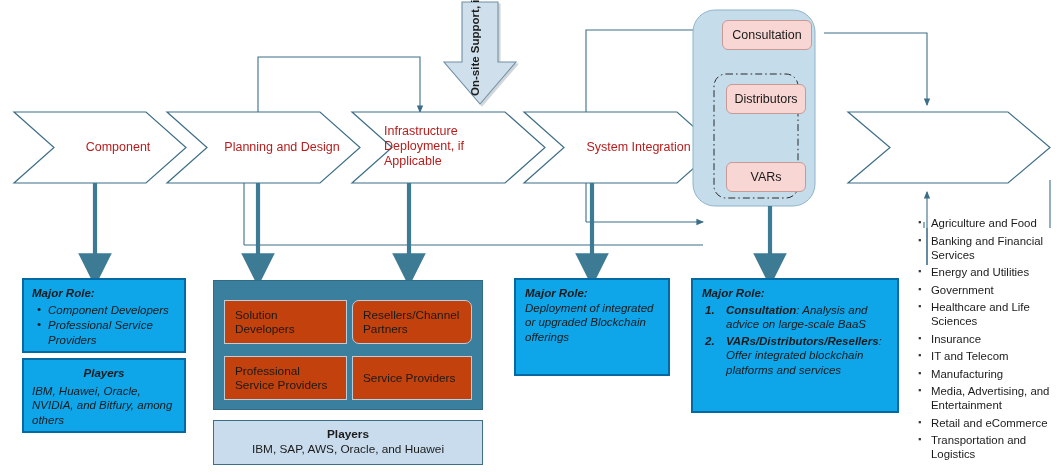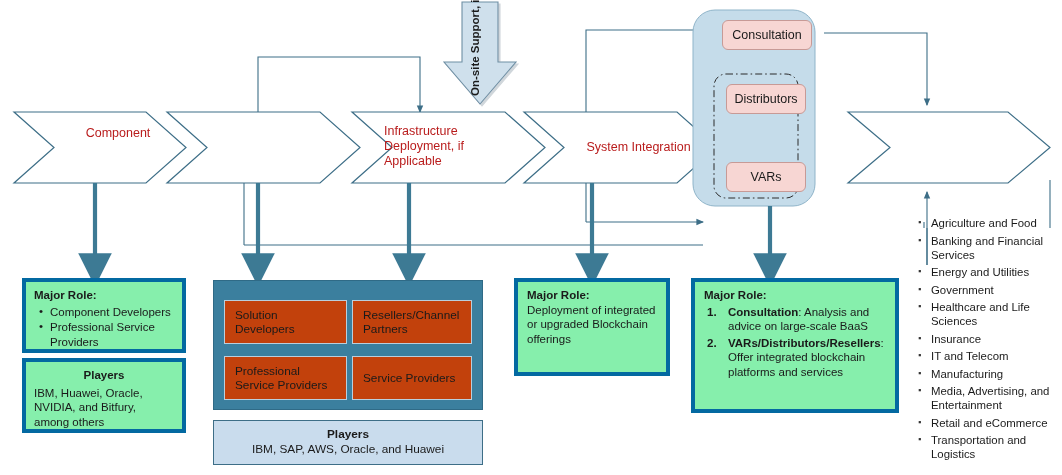--- a/index.html
+++ b/index.html
@@ -2,22 +2,22 @@
 <html><head>
 <meta charset="utf-8">
 <style>
   html,body{margin:0;padding:0;background:#ffffff;}
   body{font-family:"Liberation Sans", sans-serif;}
   #stage{position:relative;width:1062px;height:475px;overflow:hidden;background:#fff;}
   svg.layer{position:absolute;left:0;top:0;width:1062px;height:475px;overflow:visible;}
   .chev-label{position:absolute;text-align:center;color:#b91c1c;font-size:12.5px;line-height:15px;}
   .pill{position:absolute;background:#f7d6d3;border:1px solid #c79a96;border-radius:6px;
         display:flex;align-items:center;justify-content:center;color:#1a1a1a;font-size:12.5px;}
-  .infobox{position:absolute;background:#86efac;border:4px solid #0369a1;box-sizing:border-box;
-           color:#1a1a1a;font-size:11.5px;line-height:14.5px;}
+  .infobox{position:absolute;background:#0ea5e9;border:2px solid #0369a1;box-sizing:border-box;
+           color:#1a1a1a;font-size:11.5px;line-height:14.5px;font-style:italic;}
   .infobox .hd{font-weight:bold;}
   .ul{list-style:none;margin:2px 0 0 0;padding:0;}
   .ul li{position:relative;padding-left:16px;margin-bottom:1px;}
   .ul li:before{content:"\2022";position:absolute;left:5px;top:-1px;}
   .darkgroup{position:absolute;background:#3b7f9e;border:1px solid #2f6a86;box-sizing:border-box;}
   .subbox{position:absolute;background:#c2410c;border:1px solid #b9cfdd;box-sizing:border-box;
           display:flex;align-items:center;padding:0 10px;font-size:11.8px;line-height:14.5px;color:#1a1a1a;}
   .players{position:absolute;background:#c9dced;border:1px solid #3d6e87;box-sizing:border-box;
            text-align:center;font-size:11.8px;line-height:15px;color:#1a1a1a;}
   .players .ttl{font-weight:bold;display:block;margin-top:6px;}
@@ -92,21 +92,22 @@
 
     <g stroke="#3d7a94" stroke-width="4.2" fill="none">
       <path d="M95,183 L95,270" marker-end="url(#arrTh)"></path>
       <path d="M258,183 L258,270" marker-end="url(#arrTh)"></path>
       <path d="M409,183 L409,270" marker-end="url(#arrTh)"></path>
       <path d="M592,183 L592,270" marker-end="url(#arrTh)"></path>
       <path d="M770,206 L770,270" marker-end="url(#arrTh)"></path>
     </g>
   </svg>
 
-  <div class="chev-label" style="left:58px;top:126px;width:120px;">Component</div>
+  <div class="chev-label" style="left:58px;top:140px;width:120px;">Component</div>
+  <div class="chev-label" style="left:212px;top:140px;width:140px;">Planning and Design</div>
   <div class="chev-label" style="left:384px;top:124px;width:120px;text-align:left;">Infrastructure Deployment, if Applicable</div>
   <div class="chev-label" style="left:566px;top:140px;width:145px;">System Integration</div>
 
   <div class="rot-label" style="left:468px;top:96px;width:100px;line-height:14px;">
     <span>On-site Support, if Required</span>
   </div>
 
   <div class="pill" style="left:722px;top:20px;width:88px;height:28px;">Consultation</div>
   <div class="pill" style="left:726px;top:84px;width:78px;height:28px;">Distributors</div>
   <div class="pill" style="left:726px;top:162px;width:78px;height:28px;">VARs</div>
@@ -119,21 +120,21 @@
     </ul>
   </div>
 
   <div class="infobox" style="left:22px;top:358px;width:164px;height:75px;padding:6px 8px;">
     <div style="text-align:center;font-weight:bold;">Players</div>
     <div style="margin-top:3px;">IBM, Huawei, Oracle, NVIDIA, and Bitfury, among others</div>
   </div>
 
   <div class="darkgroup" style="left:213px;top:280px;width:270px;height:130px;"></div>
   <div class="subbox" style="left:224px;top:300px;width:123px;height:44px;">Solution Developers</div>
-  <div class="subbox" style="left:352px;top:300px;width:120px;height:44px;">Resellers/Channel Partners</div>
+  <div class="subbox" style="left:352px;top:300px;width:120px;height:44px;border-radius:7px;">Resellers/Channel Partners</div>
   <div class="subbox" style="left:224px;top:356px;width:123px;height:44px;">Professional Service Providers</div>
   <div class="subbox" style="left:352px;top:356px;width:120px;height:44px;">Service Providers</div>
 
   <div class="players" style="left:213px;top:420px;width:270px;height:45px;">
     <span class="ttl">Players</span>
     <span>IBM, SAP, AWS, Oracle, and Huawei</span>
   </div>
 
   <div class="infobox" style="left:514px;top:278px;width:156px;height:98px;padding:6px 9px;">
     <span class="hd">Major Role:</span>

